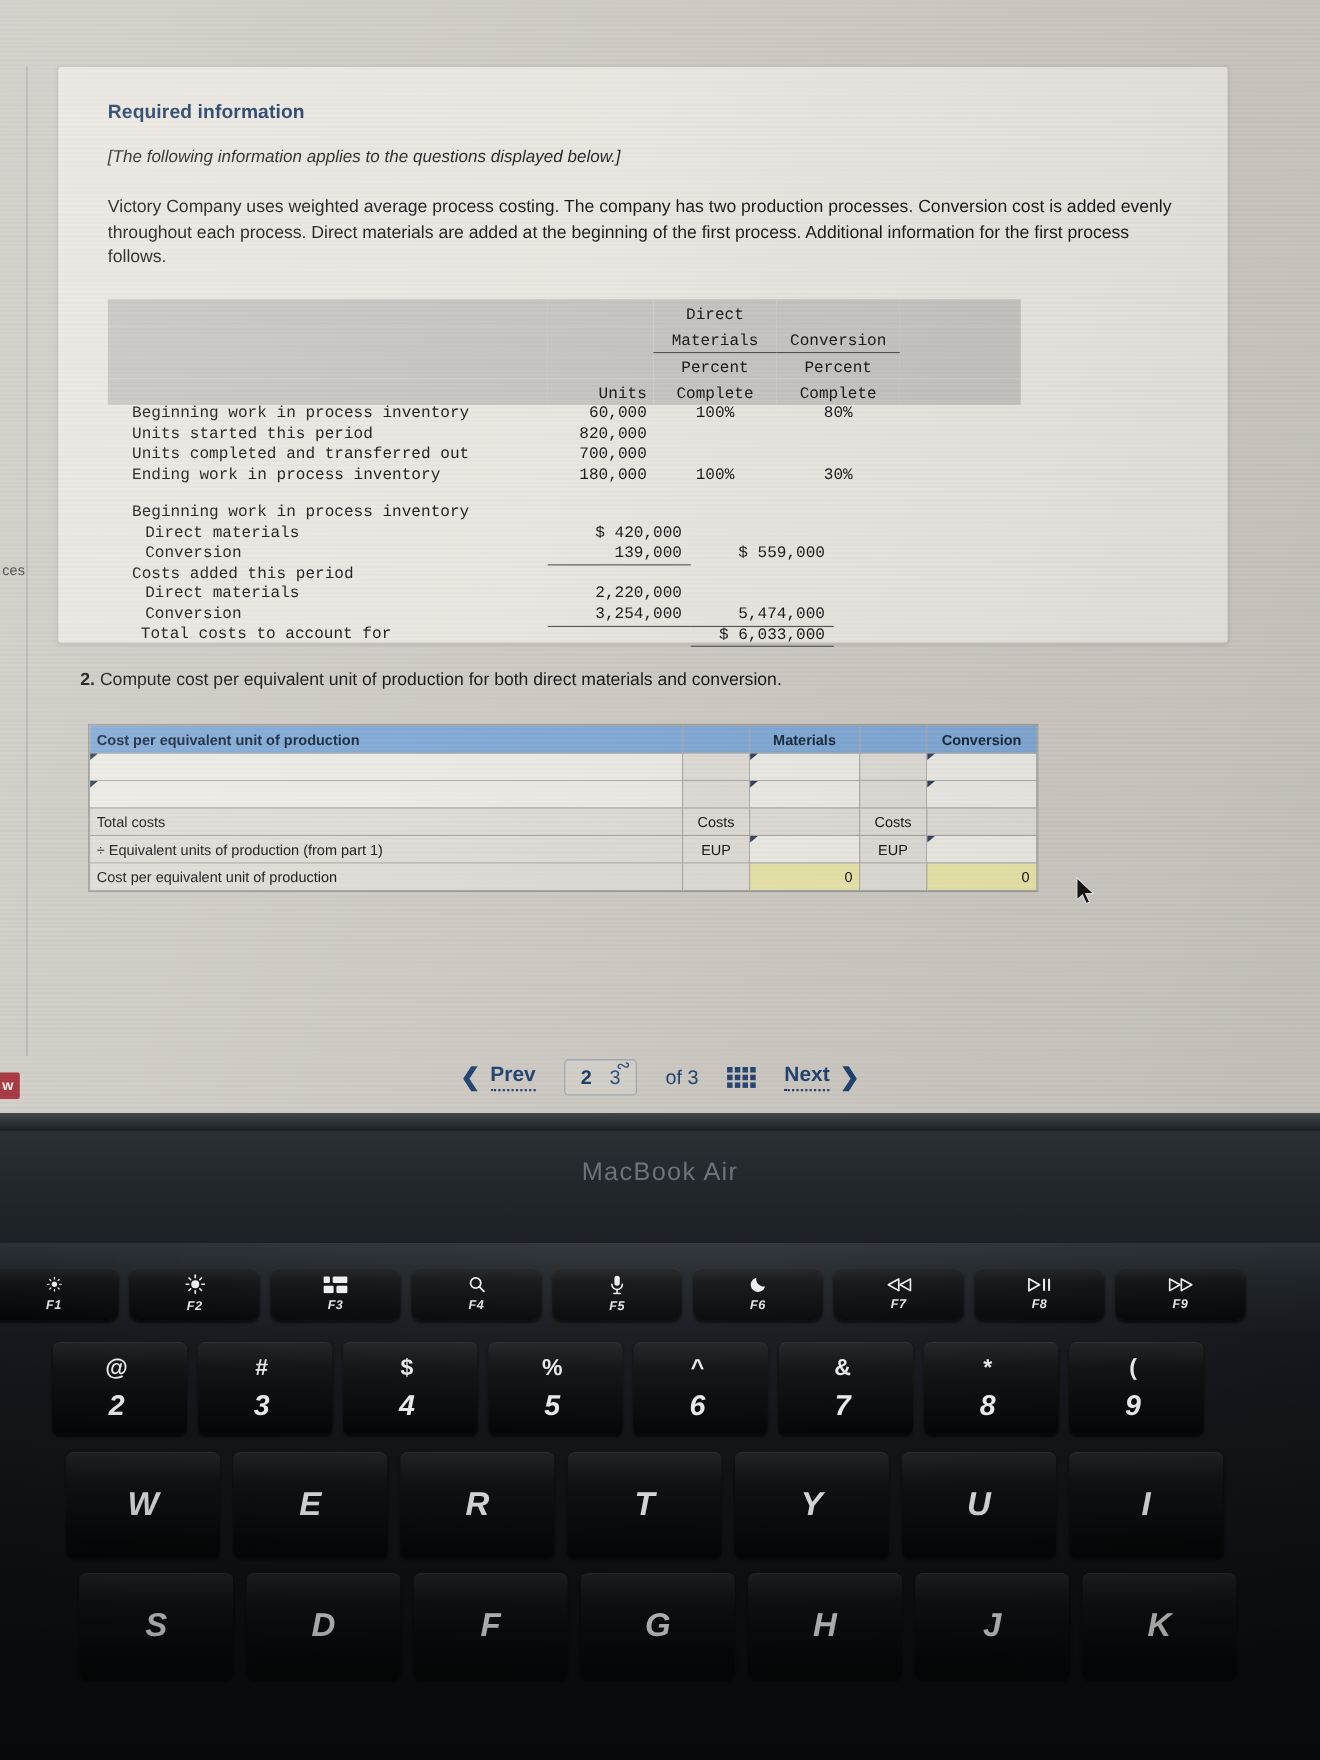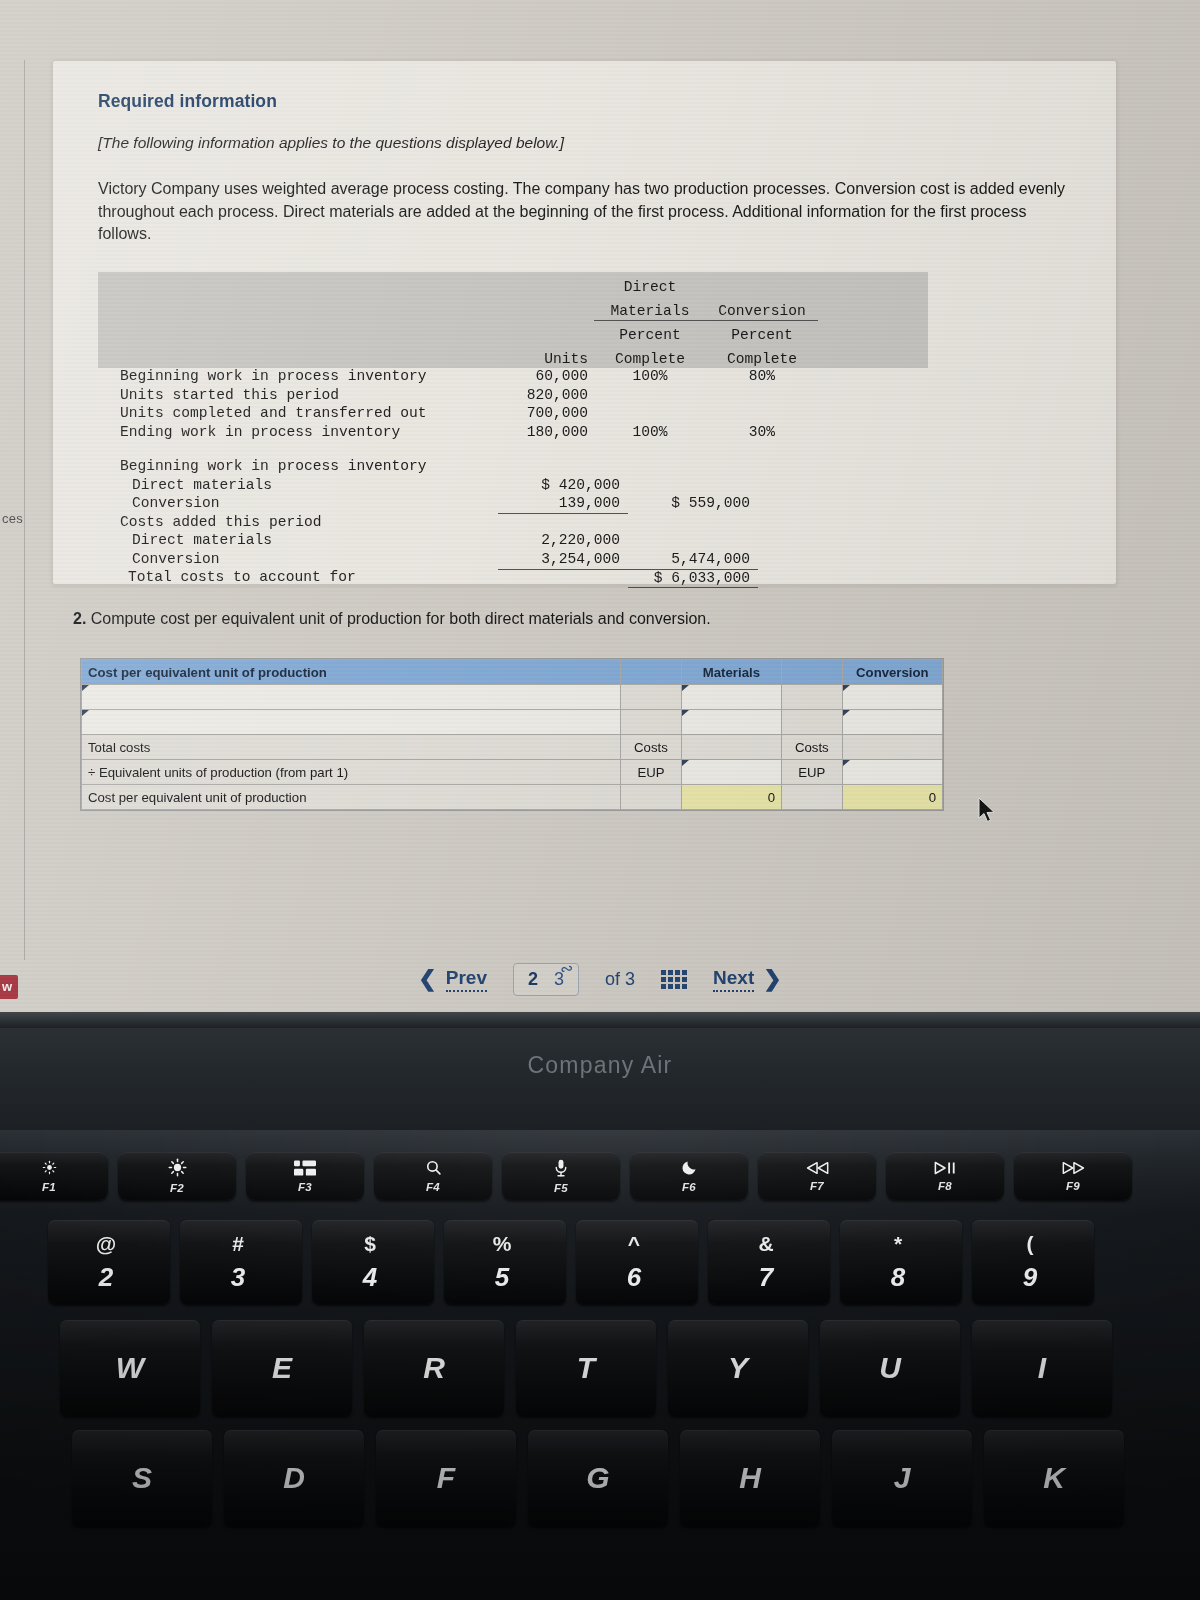--- a/index.html
+++ b/index.html
@@ -444,21 +444,21 @@
     <div class="pg-btn">
       <span class="lbl">Next</span>
       <span class="pg-chev">❯</span>
     </div>
   </div>
 
 </div>
 
 <div id="laptop">
   <div class="hinge"></div>
-  <div id="mbair">Company Air</div>
+  <div id="mbair">MacBook Air</div>
   <div class="deck">
 
     <div class="krow" style="left:-10px; top:22px; gap:10px;">
       <div class="key fn" style="width:118px">
         <span class="glyph">
           <svg class="ic" width="17" height="17" viewBox="0 0 24 24" fill="none" stroke="#eee" stroke-width="1.6">
             <circle cx="12" cy="12" r="3.4" fill="#eee" stroke="none"></circle>
             <g stroke-linecap="round">
                 <line x1="12" y1="3.2" x2="12" y2="5.4"></line>
                 <line x1="12" y1="18.6" x2="12" y2="20.8"></line>

